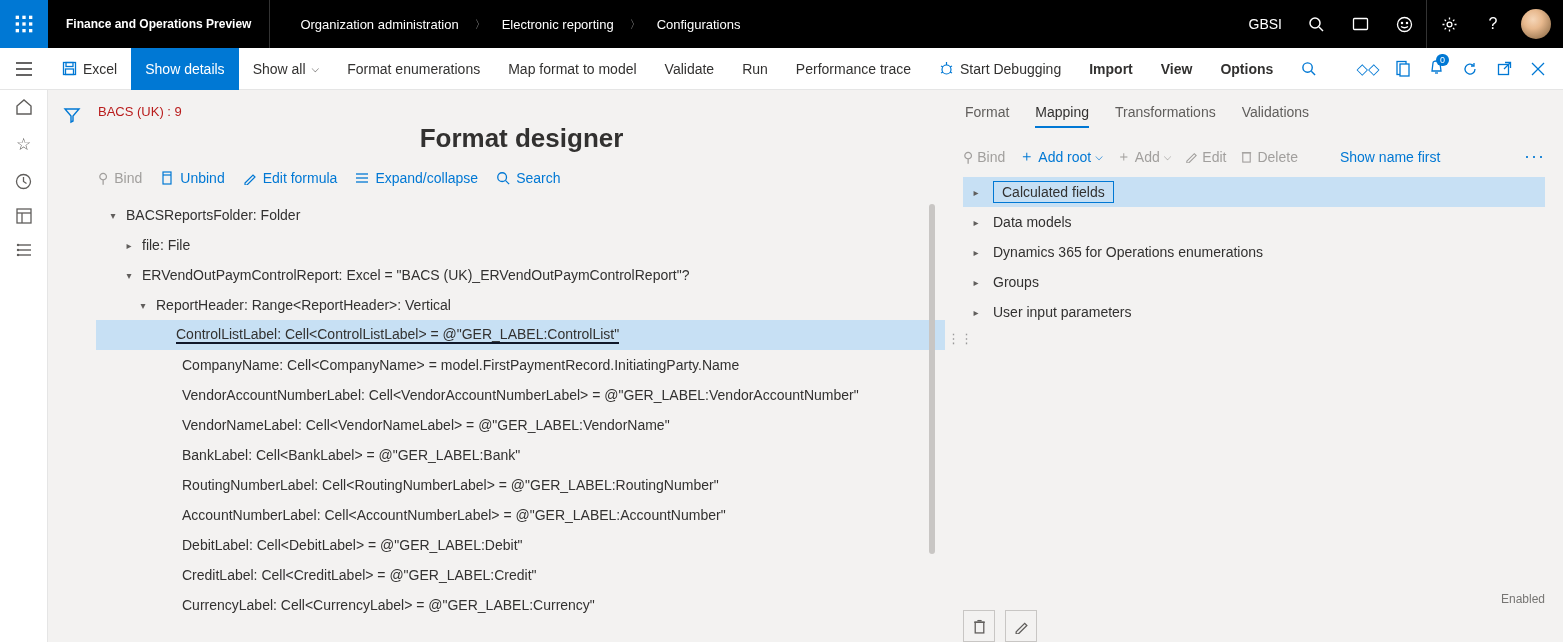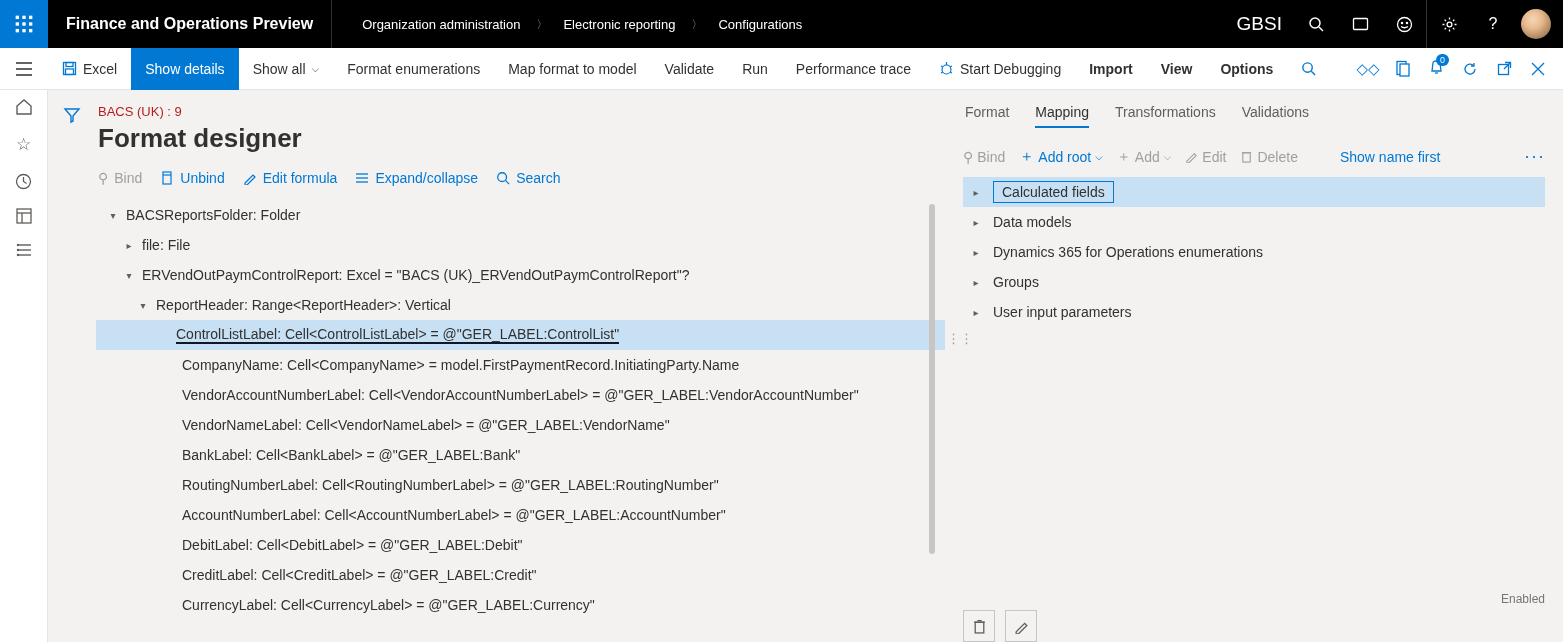--- a/index.html
+++ b/index.html
@@ -2,29 +2,29 @@
 <html><head>
 <meta charset="utf-8">
 <style>
 * { box-sizing: border-box; margin: 0; padding: 0; font-family: "Segoe UI", Tahoma, sans-serif; }
 body { width: 1563px; height: 642px; overflow: hidden; background: #f3f2f1; font-size: 13px; color: #323130; }
 
 
 .topbar { height: 48px; background: #000; color: #fff; display: flex; align-items: center; }
 .waffle { width: 48px; height: 48px; background: #0078d4; display: flex; align-items: center; justify-content: center; }
 .waffle svg { width: 20px; height: 20px; fill: #fff; }
-.app-title { font-size: 16px; font-weight: 600; padding: 0 18px; border-right: 1px solid #333; height: 48px; display: flex; align-items: center; }
+.app-title { font-size: 12px; font-weight: 600; padding: 0 18px; border-right: 1px solid #333; height: 48px; display: flex; align-items: center; }
 .breadcrumb { display: flex; align-items: center; padding-left: 30px; gap: 16px; font-size: 13px; }
 .breadcrumb span { color: #fff; }
 .breadcrumb .chev { color: #999; font-size: 11px; }
 .topbar-right { margin-left: auto; display: flex; align-items: center; height: 48px; }
 .top-icon { width: 44px; height: 48px; display: flex; align-items: center; justify-content: center; color: #fff; font-size: 16px; }
 .top-divider { width: 1px; height: 48px; background: #333; }
 .avatar { width: 30px; height: 30px; border-radius: 50%; background: radial-gradient(circle at 40% 35%, #f5d6b8 0%, #e8b98e 35%, #7a5c3a 100%); margin: 0 12px 0 6px; }
-.company { padding: 0 12px; font-size: 19px; }
+.company { padding: 0 12px; font-size: 14px; }
 
 
 .cmdbar { height: 42px; background: #fff; display: flex; align-items: center; border-bottom: 1px solid #e5e5e5; }
 .hamburger { width: 48px; display: flex; align-items: center; justify-content: center; }
 .cmd { padding: 0 14px; height: 42px; display: flex; align-items: center; gap: 6px; font-size: 14px; color: #323130; }
 .cmd.primary { background: #0078d4; color: #fff; }
 .cmd-bold { font-weight: 600; }
 .cmdbar-right { margin-left: auto; display: flex; align-items: center; padding-right: 8px; }
 .cmd-icon { width: 34px; height: 42px; display: flex; align-items: center; justify-content: center; color: #0078d4; font-size: 15px; position:relative; }
 .cmd-icon .badge { position:absolute; top:6px; right:4px; background:#0078d4; color:#fff; border-radius:8px; font-size:9px; padding:0 4px; line-height:12px; }
@@ -38,21 +38,21 @@
 .filterbar { width: 48px; display: flex; justify-content: center; padding-top: 16px; color: #0078d4; font-size: 17px; border-right:1px solid transparent; }
 
 
 .main { flex: 1; display: flex; }
 
 .designer { flex: 1; display: flex; }
 
 
 .leftpane { flex: 1; padding: 14px 18px 0 0; position: relative; }
 .crumbsmall { font-size: 13px; color: #b91c1c; margin-bottom: 4px; padding-left:2px; }
-.pagetitle { font-size: 26px; font-weight: 600; margin-bottom: 16px; padding-left:2px; }
+.pagetitle { font-size: 26px; font-weight: 600; margin-bottom: 16px; padding-left:2px;text-align:center; }
 .toolbar { display: flex; gap: 18px; margin-bottom: 14px; padding-left:2px; }
 .toolbar .titem { display: flex; align-items: center; gap: 6px; font-size: 14px; color: #0078d4; }
 .toolbar .titem.muted { color: #a19f9d; }
 .treewrap { position: relative; }
 .scrollthumb { position: absolute; right: 10px; top: 4px; width: 6px; height: 350px; background: #c8c6c4; border-radius: 3px; }
 
 .tree { font-size: 14px; color: #323130; }
 .node { display: flex; align-items: center; height: 30px; padding-right: 30px; }
 .node .caret { width: 14px; display:inline-block; text-align:center; color:#605e5c; font-size:10px; margin-right:6px; }
 .node.selected { background: #c7e0f4; }

